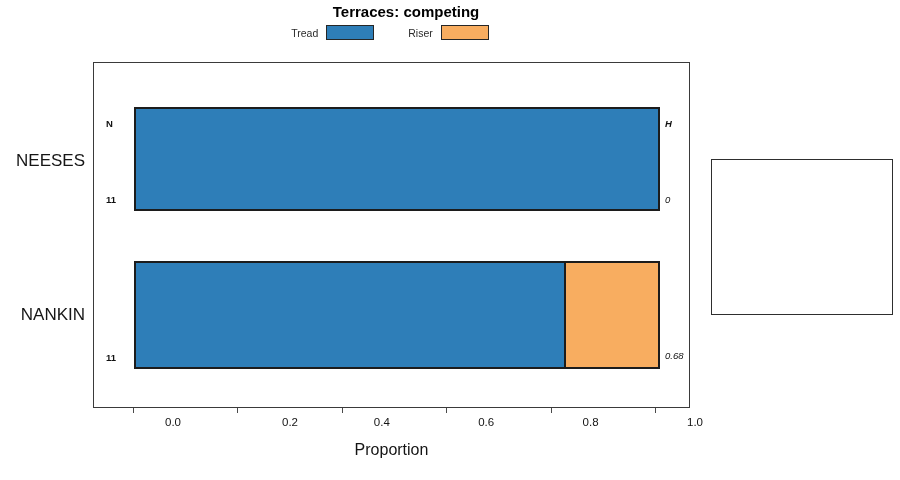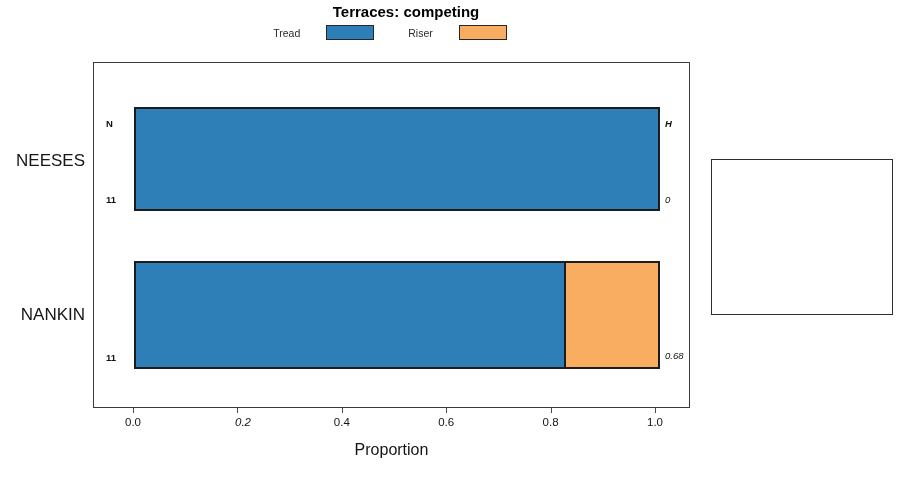--- a/index.html
+++ b/index.html
@@ -36,21 +36,21 @@
     top: 25px;
     width: 780px;
     display: flex;
     justify-content: center;
     align-items: center;
     gap: 34px;
   }
   .legend-entry {
     display: flex;
     align-items: center;
-    gap: 26px;
+    gap: 8px;
   }
   .legend-label {
     font-size: 10.5px;
     color: #2b2b2b;
   }
   .legend-swatch {
     width: 48px;
     height: 15px;
     border: 1.2px solid #262626;
     box-sizing: border-box;
@@ -142,20 +142,21 @@
     height: 5px;
     border-left: 1.2px solid #4a4a4a;
   }
   .x-tick-label {
     position: absolute;
     top: 8px;
     font-size: 11.5px;
     color: #141414;
     transform: translateX(-50%);
     white-space: nowrap;
+    margin-left: 40px;
   }
   #x-axis-title {
     position: absolute;
     left: 0;
     top: 33px;
     width: 597px;
     text-align: center;
     font-size: 16px;
     color: #141414;
   }
@@ -211,21 +212,21 @@
   <div class="ann h-val" id="ann-neeses-h">0</div>
   <div class="ann n-val" id="ann-nankin-n">11</div>
   <div class="ann h-val" id="ann-nankin-h">0.68</div>
 </div>
 
 <div id="x-axis">
   <div id="x-ticks-container">
       <div class="x-tick" style="left: 40px;"></div>
       <div class="x-tick-label" style="left: 40px;">0.0</div>
       <div class="x-tick" style="left: 144.4px;"></div>
-      <div class="x-tick-label" style="left: 150px; font-style: italic;">0.2</div>
+      <div class="x-tick-label" style="left: 157px;">0.2</div>
       <div class="x-tick" style="left: 248.8px;"></div>
       <div class="x-tick-label" style="left: 248.8px;">0.4</div>
       <div class="x-tick" style="left: 353.2px;"></div>
       <div class="x-tick-label" style="left: 353.2px;">0.6</div>
       <div class="x-tick" style="left: 457.6px;"></div>
       <div class="x-tick-label" style="left: 457.6px;">0.8</div>
       <div class="x-tick" style="left: 562px;"></div>
       <div class="x-tick-label" style="left: 562px;">1.0</div>
     </div>
   <div id="x-axis-title">Proportion</div>

